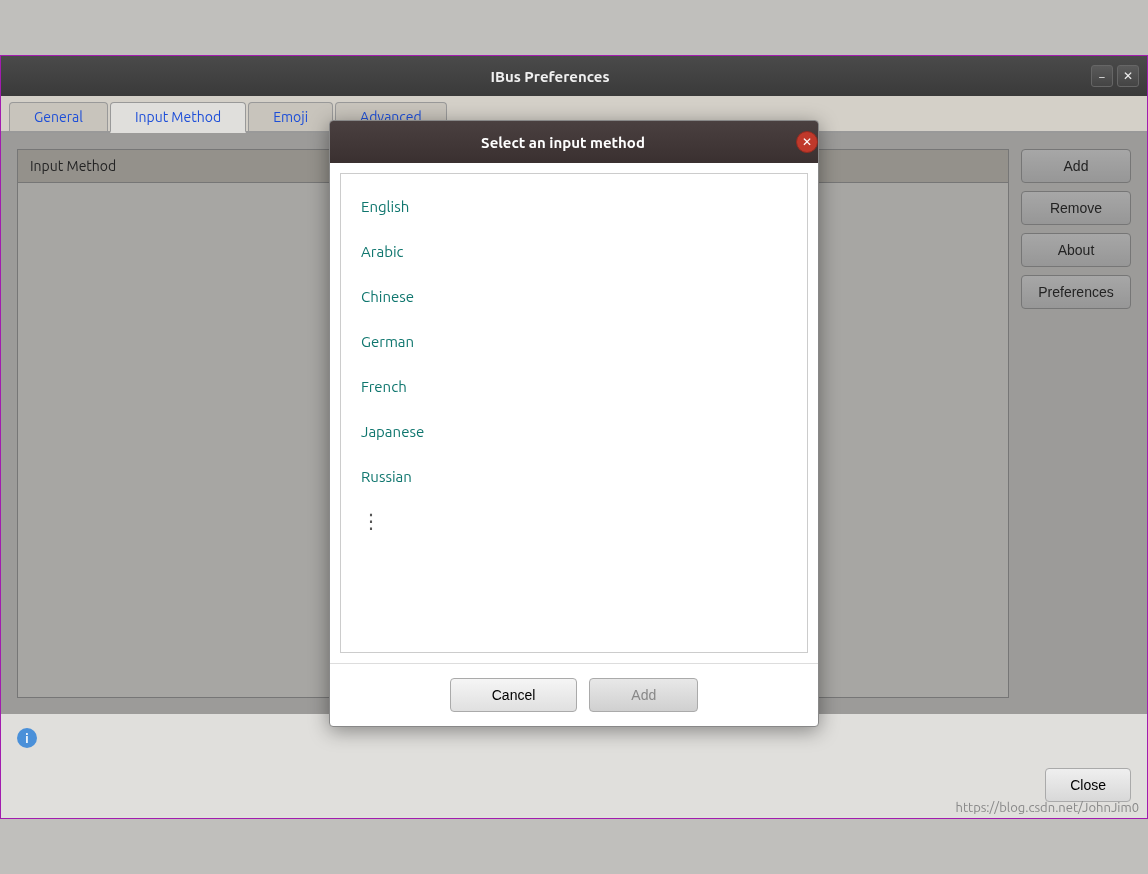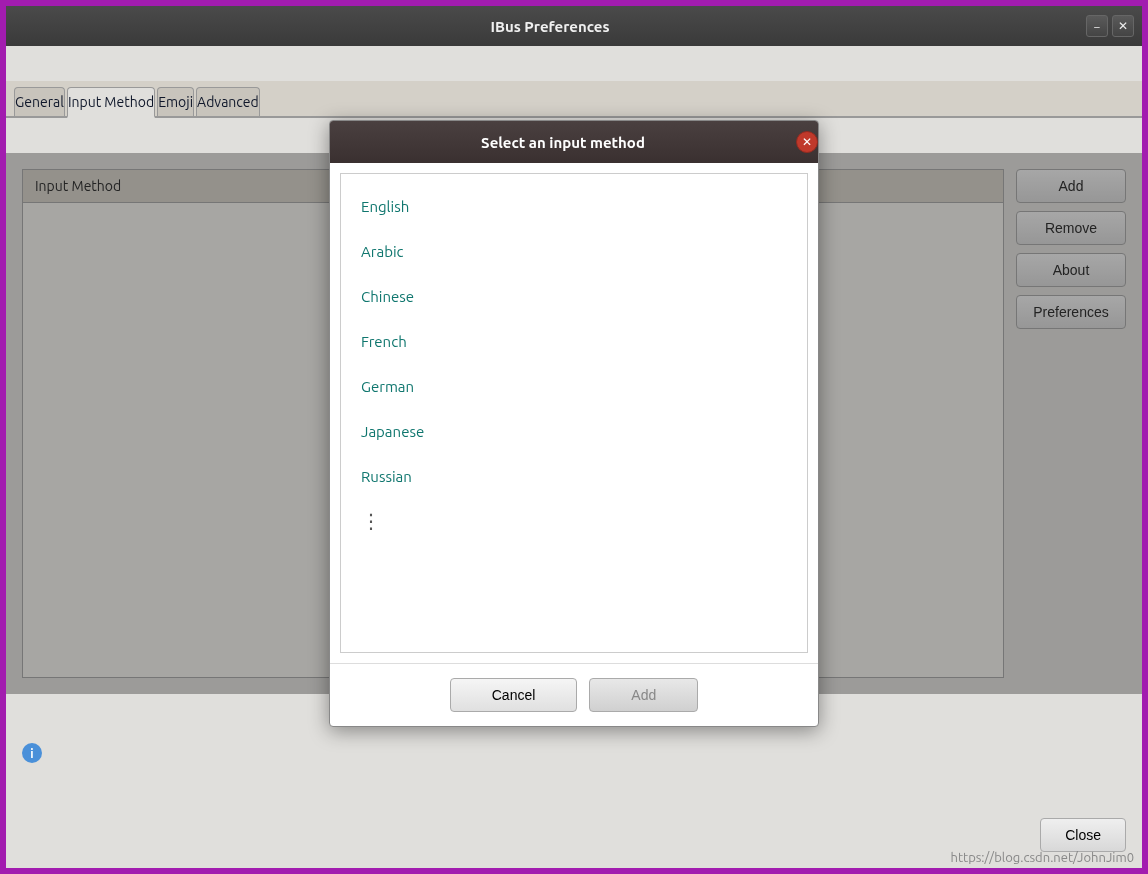--- a/index.html
+++ b/index.html
@@ -10,27 +10,26 @@
       width: 1148px;
       height: 874px;
       overflow: hidden;
       display: flex;
       align-items: center;
       justify-content: center;
     }
 
     .window {
       width: 1148px;
-      height: 874px;
+      height: 764px;
       background: #e0dfdc;
-      border: 6px solid #a21caf;
+      border: 1px solid #a21caf;
       display: flex;
       flex-direction: column;
       position: relative;
-      gap: 35px;
     }
 
     .titlebar {
       background: linear-gradient(to bottom, #4a4a4a, #3a3a3a);
       height: 40px;
       display: flex;
       align-items: center;
       justify-content: space-between;
       padding: 0 8px;
       color: white;
@@ -65,28 +64,28 @@
 
     .tabs-bar {
       background: #d4d0c8;
       padding: 6px 8px 0 8px;
       display: flex;
       gap: 2px;
       border-bottom: 2px solid #999;
     }
 
     .tab {
-      padding: 6px 0;
+      padding: 6px 24px;
       background: #c8c4bc;
       border: 1px solid #999;
       border-bottom: none;
       border-radius: 4px 4px 0 0;
       cursor: pointer;
       font-size: 14px;
-      color: #0f172a;
+      color: #1d4ed8;
     }
 
     .tab.active {
       background: #e0dfdc;
       border-bottom: 2px solid #e0dfdc;
       margin-bottom: -2px;
       font-weight: normal;
     }
 
     .main-content {
@@ -339,22 +338,22 @@
 
         <div class="modal-titlebar">
           <div class="modal-title">Select an input method</div>
           <div class="modal-close-btn">✕</div>
         </div>
 
         <div class="modal-list">
           <div class="modal-list-item">English</div>
           <div class="modal-list-item">Arabic</div>
           <div class="modal-list-item">Chinese</div>
+          <div class="modal-list-item">German</div>
           <div class="modal-list-item">French</div>
-          <div class="modal-list-item">German</div>
           <div class="modal-list-item">Japanese</div>
           <div class="modal-list-item">Russian</div>
           <div class="modal-more">⋮</div>
         </div>
 
         <div class="modal-actions">
           <button class="modal-btn">
             <span>Cancel</span>
           </button>
           <button class="modal-btn primary">

